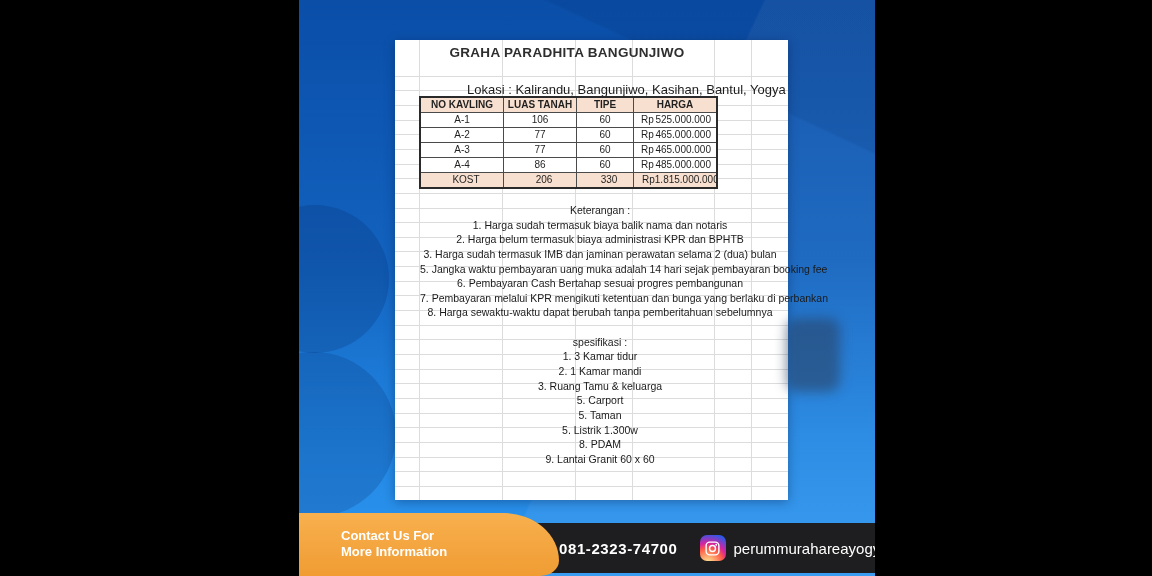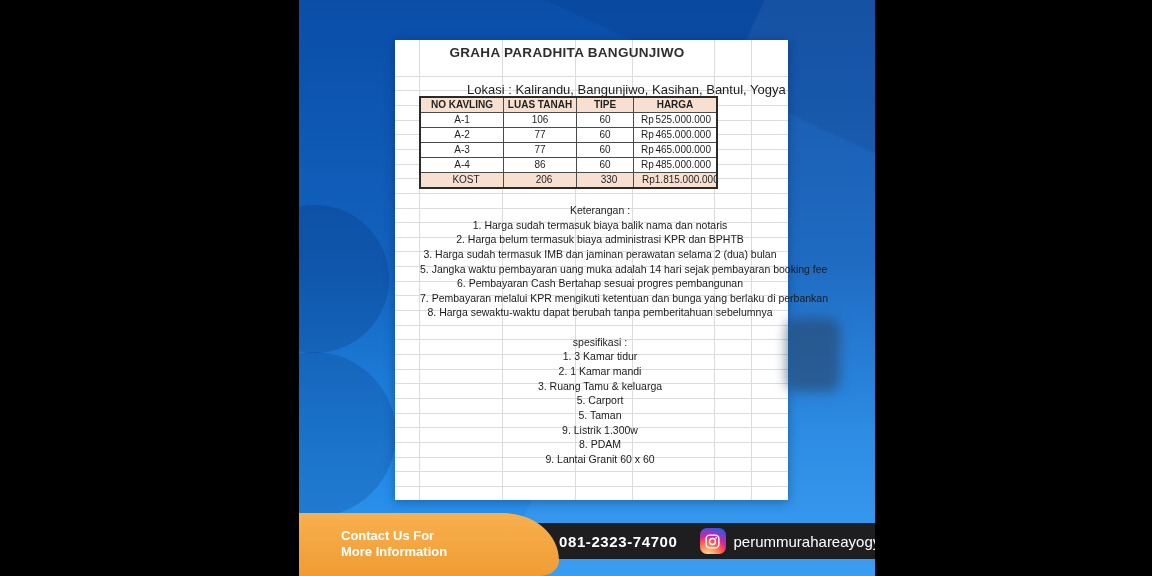--- a/index.html
+++ b/index.html
@@ -43,21 +43,21 @@
   .trow .tcell:last-child{border-right:none;}
   #tbody .trow:last-child .tcell{border-bottom:none;}
   .th{font-weight:bold;background:#f8e0d0;}
   .hl .tcell{background:#f8e0d0;padding-left:8px;}
   .c-harga{display:flex;justify-content:space-between;padding:0 5px 0 7px;text-align:center;}
 
   .notes{position:absolute;left:25px;top:163px;width:360px;text-align:center;}
   .note-line{height:14.65px;line-height:14.65px;font-size:10.5px;color:#1a1a1a;white-space:nowrap;}
 
   
-  .darkbar{position:absolute;left:140px;top:523px;width:436px;height:36px;background:#1e1e20;
+  .darkbar{position:absolute;left:140px;top:523px;width:436px;height:50px;background:#1e1e20;
          display:flex;align-items:center;padding-left:84px;box-sizing:border-box;}
   .wa-badge{width:27px;height:27px;border-radius:50%;background:#2ecc5e;flex:0 0 auto;
          display:flex;align-items:center;justify-content:center;box-shadow:inset 0 0 0 1.5px #ffffff;}
   .phone-text{color:#fff;font-size:15px;font-weight:600;letter-spacing:.6px;margin-left:9px;white-space:nowrap;}
   .ig-badge{width:26px;height:26px;border-radius:7px;margin-left:22px;flex:0 0 auto;
          background:radial-gradient(circle at 30% 110%, #fdf497 0%, #fd5949 45%, #d6249f 60%, #285AEB 90%);
          display:flex;align-items:center;justify-content:center;}
   .ig-text{color:#fff;font-size:15px;font-weight:500;margin-left:8px;white-space:nowrap;}
 
   .orange{position:absolute;left:0;top:513px;width:216px;height:63px;
@@ -148,21 +148,21 @@
           <div class="note-line">6. Pembayaran Cash Bertahap sesuai progres pembangunan</div>
           <div class="note-line">7. Pembayaran melalui KPR mengikuti ketentuan dan bunga yang berlaku di perbankan</div>
           <div class="note-line">8. Harga sewaktu-waktu dapat berubah tanpa pemberitahuan sebelumnya</div>
           <div class="note-line">&nbsp;</div>
           <div class="note-line">spesifikasi :</div>
           <div class="note-line">1.  3 Kamar tidur</div>
           <div class="note-line">2.  1 Kamar mandi</div>
           <div class="note-line">3.  Ruang Tamu &amp; keluarga</div>
           <div class="note-line">5.  Carport</div>
           <div class="note-line">5.  Taman</div>
-          <div class="note-line">9.  Listrik 1.300w</div>
+          <div class="note-line">5.  Listrik 1.300w</div>
           <div class="note-line">8.  PDAM</div>
           <div class="note-line">9.  Lantai Granit 60 x 60</div>
         </div>
     </div>
 
     <div class="deco-blob"></div>
 
     <div class="darkbar">
       <div class="wa-badge">
         <svg width="15" height="15" viewBox="0 0 24 24">

